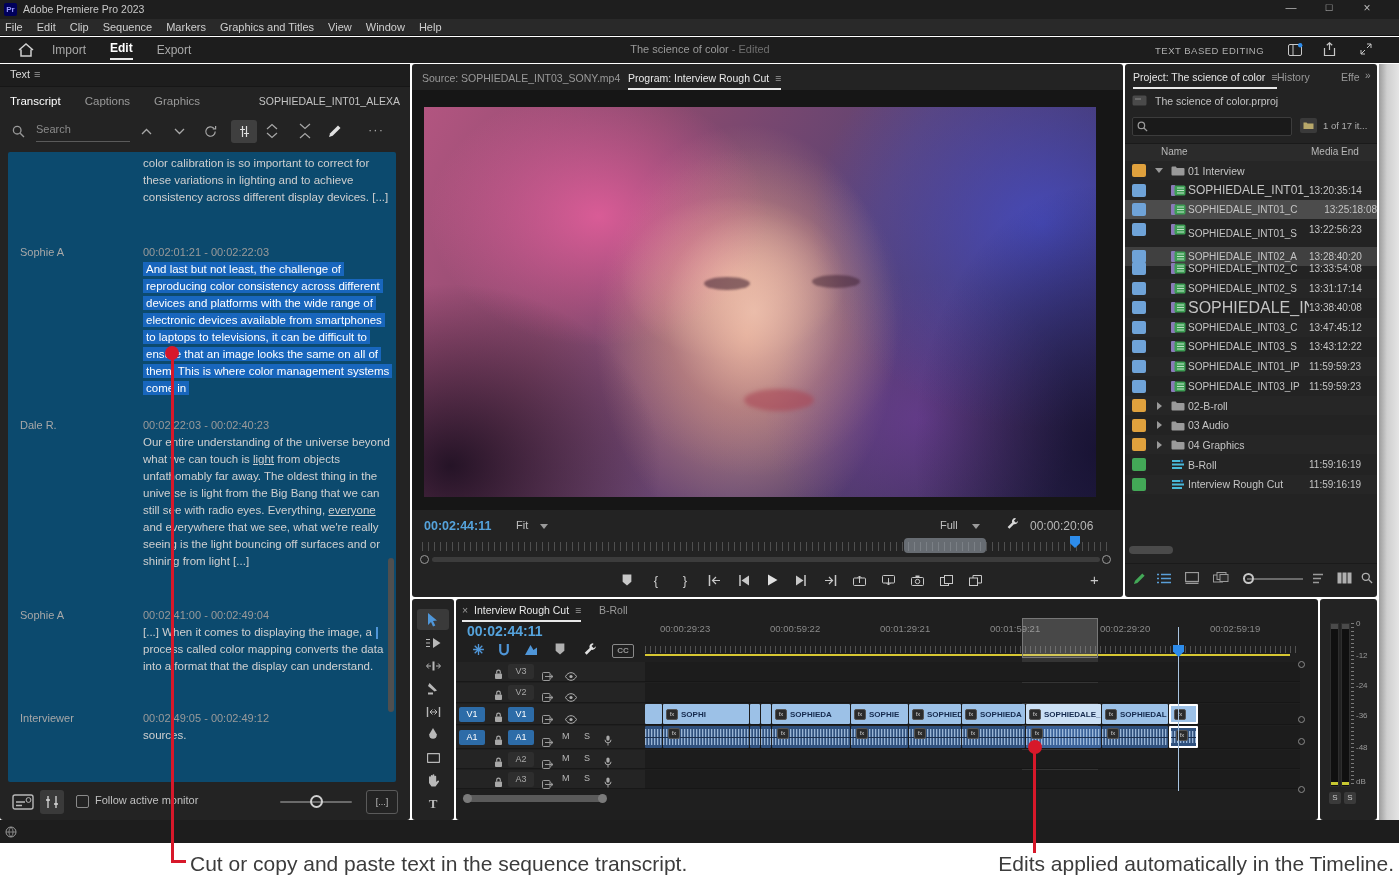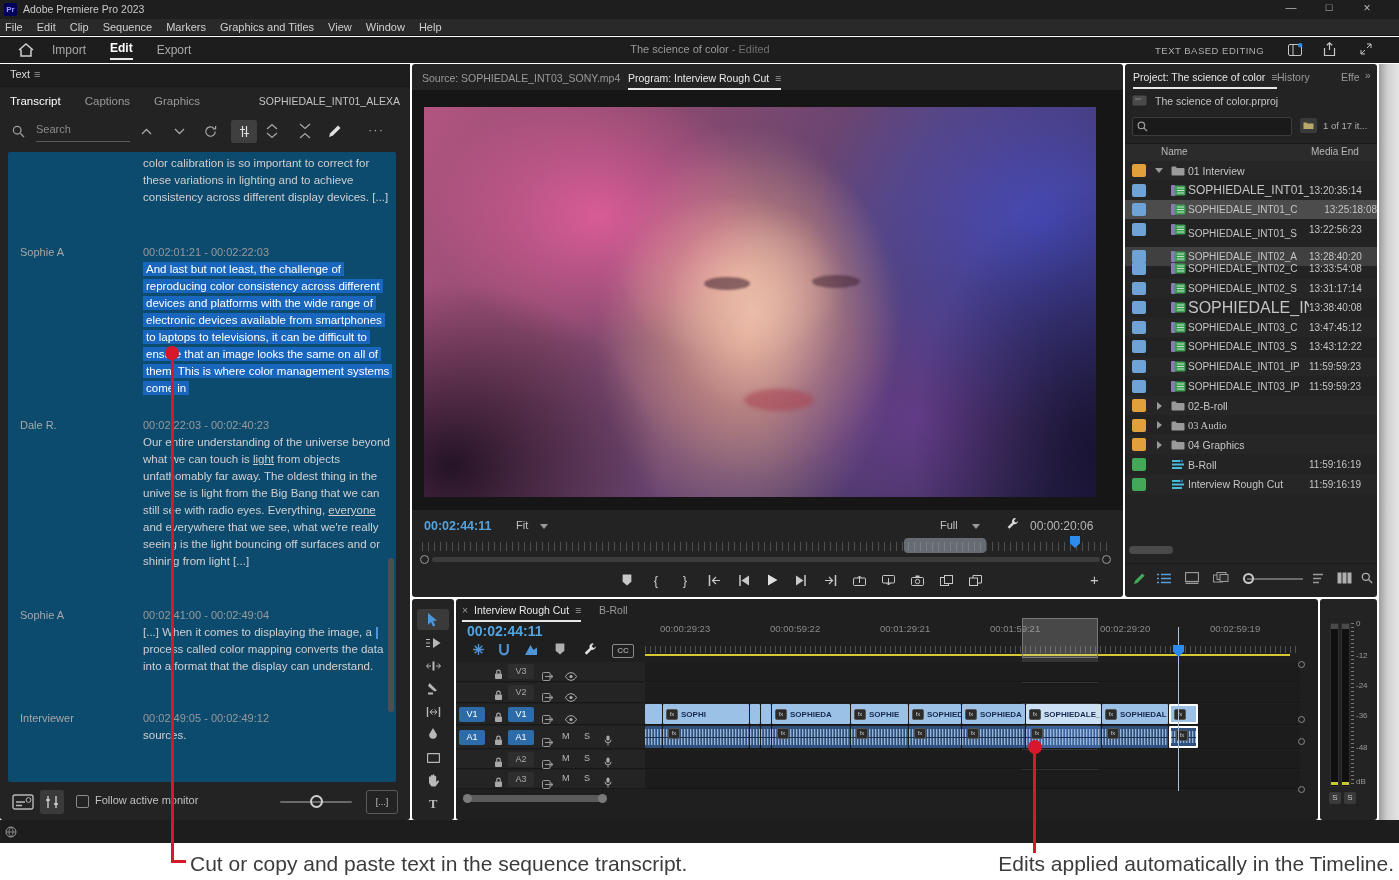--- a/index.html
+++ b/index.html
@@ -516,21 +516,21 @@
             </svg>
           </span>
           <span class="icon" style="width:20px;flex:0 0 auto;">
             <svg width="14" height="11">
               <path d="M0.5 2.5a1 1 0 011-1h3.2l1.2 1.4h6.6a1 1 0 011 1v5.6a1 1 0 01-1 1h-11a1 1 0 01-1-1z" fill="#9a9a9a"></path>
             </svg>
           </span>
           <span style="flex:1;white-space:nowrap;overflow:hidden;">02-B-roll</span>
           <span style="width:68px;text-align:left;font-size:10px;flex:0 0 auto;"></span>
         </div>
-        <div class="prow" style="top: 254.8px; font-family: Liberation Serif, serif;">
+        <div class="prow" style="top: 254.8px;">
           <span class="swatch" style="background:#e0a13d"></span>
           <span class="icon" style="width:18px;margin-left:4px;">
             <svg width="5" height="8">
               <path d="M0 0l5 4-5 4z" fill="#9a9a9a"></path>
             </svg>
           </span>
           <span class="icon" style="width:20px;flex:0 0 auto;">
             <svg width="14" height="11">
               <path d="M0.5 2.5a1 1 0 011-1h3.2l1.2 1.4h6.6a1 1 0 011 1v5.6a1 1 0 01-1 1h-11a1 1 0 01-1-1z" fill="#9a9a9a"></path>
             </svg>

